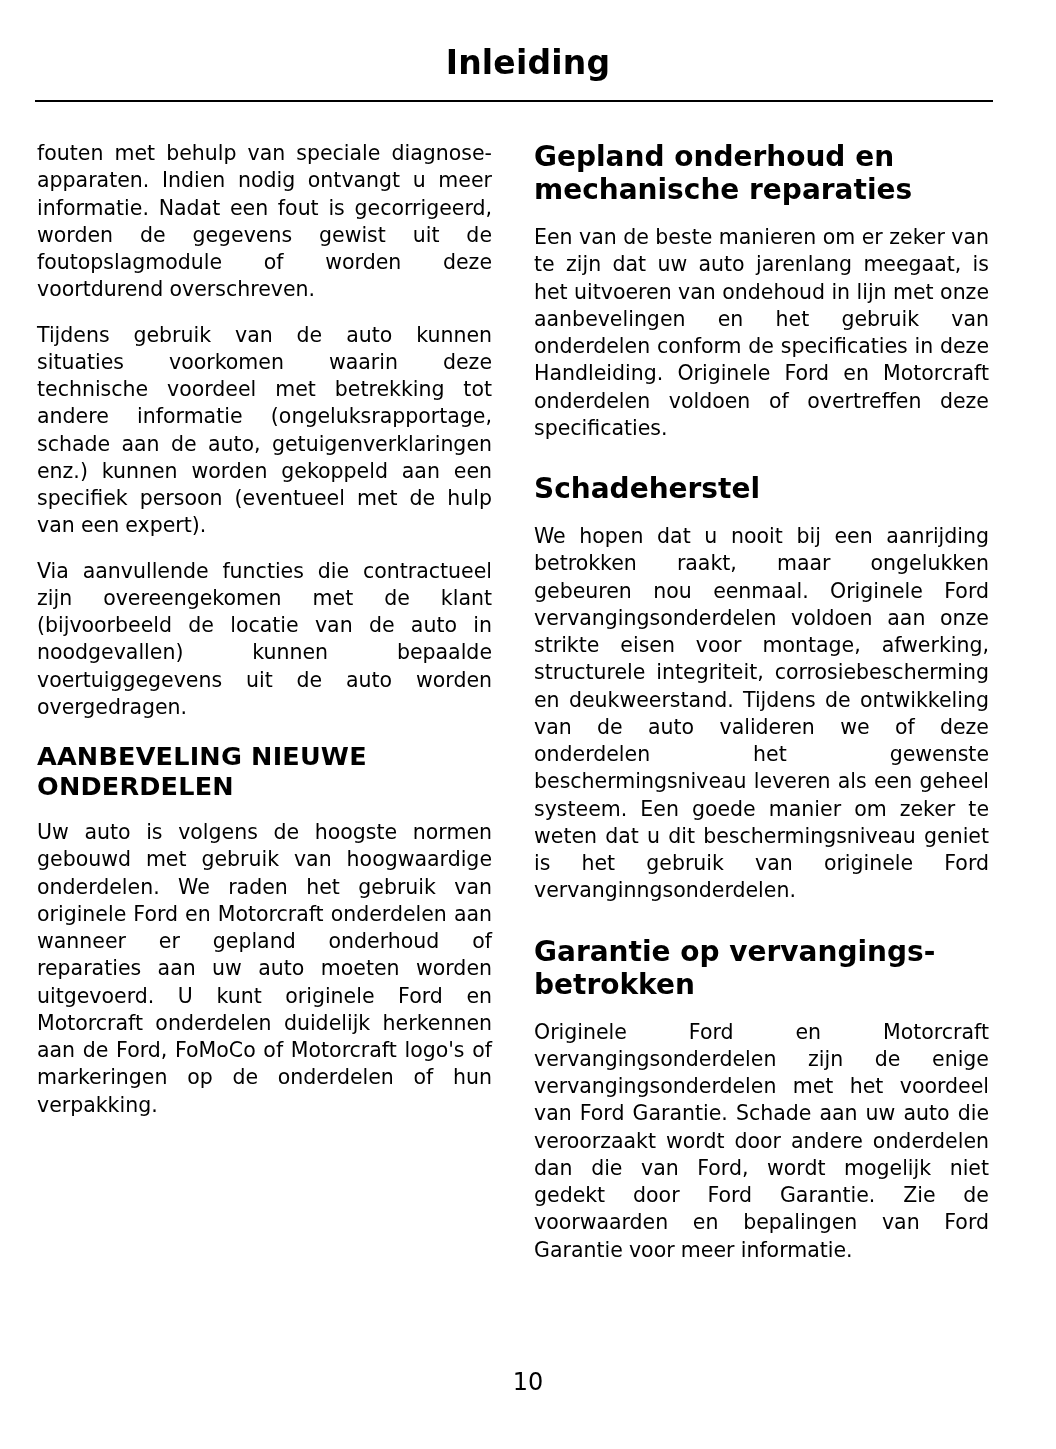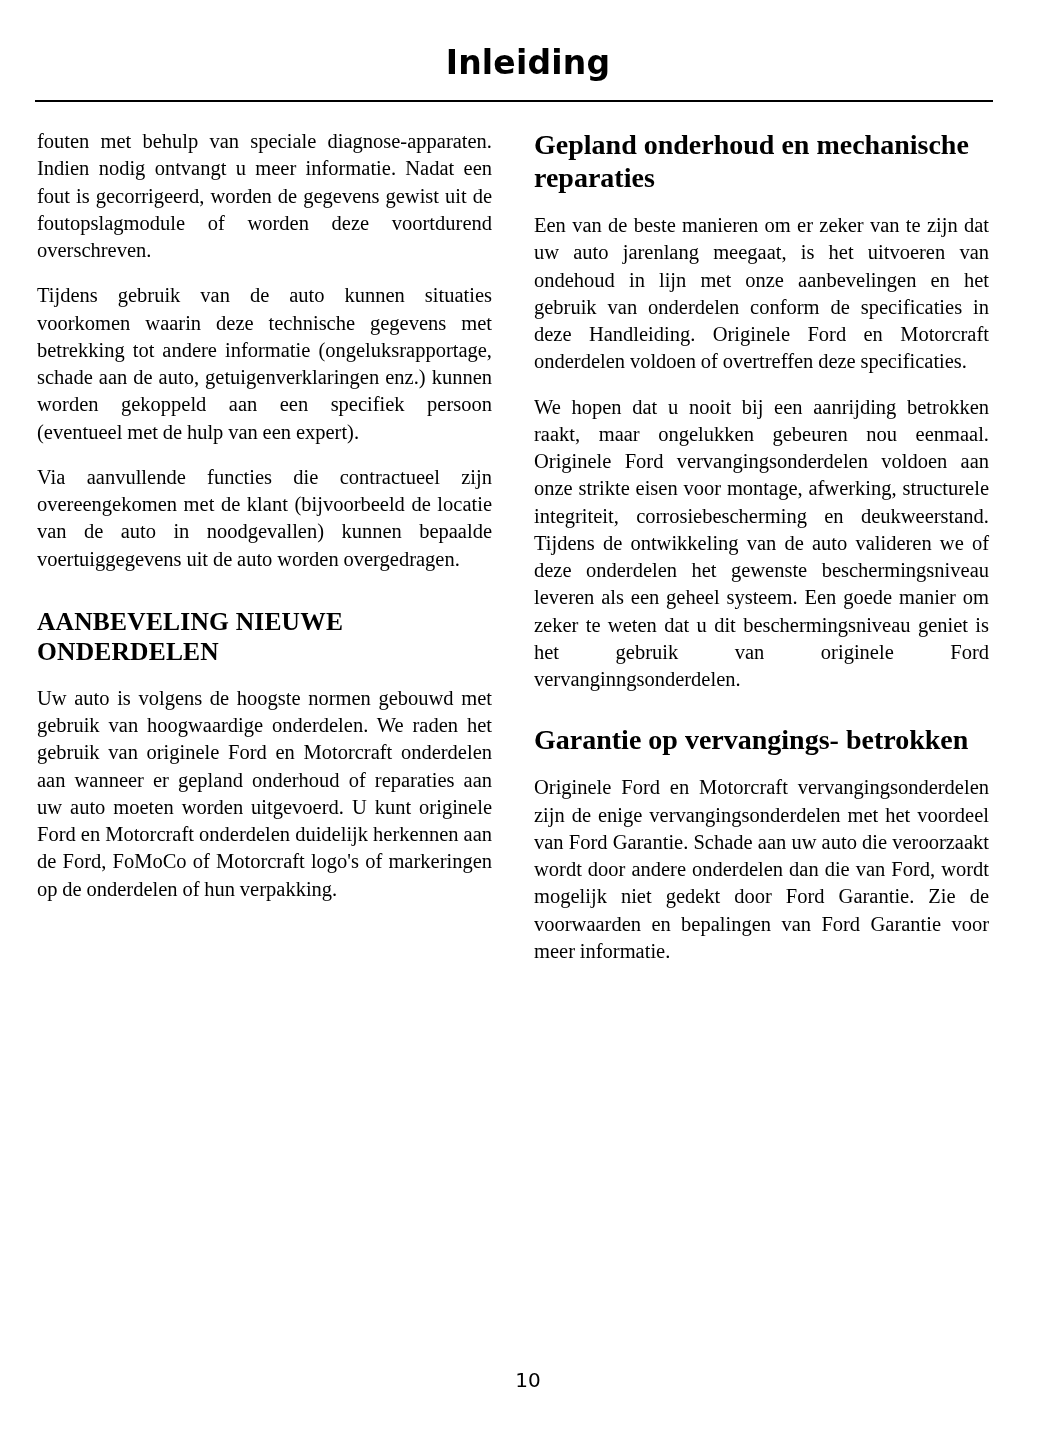--- a/index.html
+++ b/index.html
@@ -39,24 +39,23 @@
     position: absolute;
     left: 35px;
     top: 100px;
     width: 958px;
     height: 2px;
     background: #000000;
   }
   .columns {
     position: absolute;
     left: 37px;
-    top: 128px;
+    top: 140px;
     width: 956px;
     height: 1120px;
-    font-family: Liberation Serif, serif;
   }
   .col {
     position: absolute;
     top: 0;
     width: 455px;
   }
   .col-left { left: 0; }
   .col-right { left: 497px; }
 
   p.body-text {
@@ -64,21 +63,21 @@
     font-size: 20.5px;
     line-height: 1.33;
     text-align: justify;
     text-justify: inter-word;
     hyphens: none;
     word-spacing: -0.3px;
   }
   p.body-text:last-child { margin-bottom: 0; }
 
   h1.section-title {
-    margin: 34px 0 18px 0;
+    margin: 20px 0 18px 0;
     font-size: 25.5px;
     font-weight: bold;
     line-height: 1.18;
     letter-spacing: 0.2px;
     text-transform: uppercase;
   }
   h2.sub-title {
     margin: 0 0 18px 0;
     font-size: 28px;
     font-weight: bold;
@@ -88,47 +87,48 @@
     margin-top: 30px;
   }
   .footer {
     position: absolute;
     left: 0;
     top: 1368px;
     width: 1056px;
     text-align: center;
   }
   .page-number {
-    font-size: 20px;
+    font-size: 24px;
     line-height: 1.2;
   }
 </style>
 </head>
 <body>
 
 <div class="page">
 
   <div class="header">
     <div class="header-title">Inleiding</div>
   </div>
   <div class="header-rule"></div>
 
   <div class="columns">
 
     <div class="col col-left">
       <p class="body-text">fouten met behulp van speciale diagnose-apparaten. Indien nodig ontvangt u meer informatie. Nadat een fout is gecorrigeerd, worden de gegevens gewist uit de foutopslagmodule of worden deze voortdurend overschreven.</p>
-      <p class="body-text">Tijdens gebruik van de auto kunnen situaties voorkomen waarin deze technische gegevens met betrekking tot andere informatie (ongeluksrapportage, schade aan de auto, getuigenverklaringen enz.) kunnen worden gekoppeld aan een specifiek persoon (eventueel met de hulp van een expert).</p>
+      <p class="body-text">Tijdens gebruik van de auto kunnen situaties voorkomen waarin deze technische voordeel met betrekking tot andere informatie (ongeluksrapportage, schade aan de auto, getuigenverklaringen enz.) kunnen worden gekoppeld aan een specifiek persoon (eventueel met de hulp van een expert).</p>
       <p class="body-text">Via aanvullende functies die contractueel zijn overeengekomen met de klant (bijvoorbeeld de locatie van de auto in noodgevallen) kunnen bepaalde voertuiggegevens uit de auto worden overgedragen.</p>
       <h1 class="section-title">AANBEVELING NIEUWE ONDERDELEN</h1>
       <p class="body-text">Uw auto is volgens de hoogste normen gebouwd met gebruik van hoogwaardige onderdelen. We raden het gebruik van originele Ford en Motorcraft onderdelen aan wanneer er gepland onderhoud of reparaties aan uw auto moeten worden uitgevoerd. U kunt originele Ford en Motorcraft onderdelen duidelijk herkennen aan de Ford, FoMoCo of Motorcraft logo's of markeringen op de onderdelen of hun verpakking.</p>
     </div>
 
     <div class="col col-right">
       <h2 class="sub-title">Gepland onderhoud en mechanische reparaties</h2>
       <p class="body-text">Een van de beste manieren om er zeker van te zijn dat uw auto jarenlang meegaat, is het uitvoeren van ondehoud in lijn met onze aanbevelingen en het gebruik van onderdelen conform de specificaties in deze Handleiding. Originele Ford en Motorcraft onderdelen voldoen of overtreffen deze specificaties.</p>
+      <h2 class="sub-title spaced">Schadeherstel</h2>
       <p class="body-text">We hopen dat u nooit bij een aanrijding betrokken raakt, maar ongelukken gebeuren nou eenmaal. Originele Ford vervangingsonderdelen voldoen aan onze strikte eisen voor montage, afwerking, structurele integriteit, corrosiebescherming en deukweerstand. Tijdens de ontwikkeling van de auto valideren we of deze onderdelen het gewenste beschermingsniveau leveren als een geheel systeem. Een goede manier om zeker te weten dat u dit beschermingsniveau geniet is het gebruik van originele Ford vervanginngsonderdelen.</p>
       <h2 class="sub-title spaced">Garantie op vervangings- betrokken</h2>
       <p class="body-text">Originele Ford en Motorcraft vervangingsonderdelen zijn de enige vervangingsonderdelen met het voordeel van Ford Garantie. Schade aan uw auto die veroorzaakt wordt door andere onderdelen dan die van Ford, wordt mogelijk niet gedekt door Ford Garantie. Zie de voorwaarden en bepalingen van Ford Garantie voor meer informatie.</p>
     </div>
 
   </div>
 
   <div class="footer">
     <div class="page-number">10</div>
   </div>

